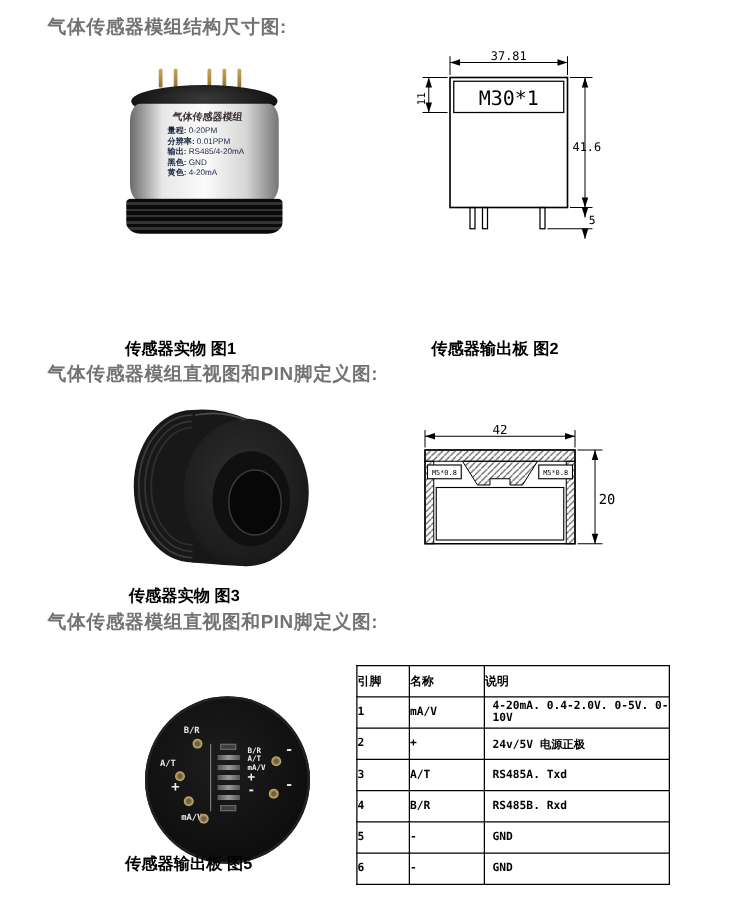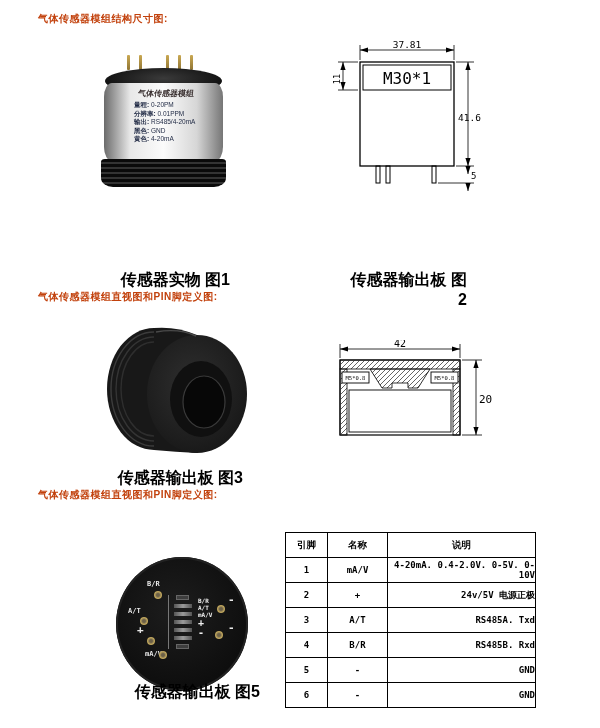--- a/index.html
+++ b/index.html
@@ -1,20 +1,20 @@
 <!DOCTYPE html>
 <html><head>
 <meta charset="utf-8">
 <style>
   * { margin:0; padding:0; box-sizing:border-box; }
   body { background:#fff; font-family:"Liberation Sans", sans-serif; }
   .page { position:relative; width:600px; height:728px; background:#fff; overflow:hidden; }
 
-  .sec-title { position:absolute; font-size:10px; font-weight:bold; color:#c2410c; letter-spacing:0.5px; }
-  .caption { position:absolute; font-size:16px; font-weight:bold; color:#000; text-align:right; }
+  .sec-title { position:absolute; font-size:15px; font-weight:bold; color:#737373; letter-spacing:0.5px; }
+  .caption { position:absolute; font-size:13px; font-weight:bold; color:#000; text-align:left; }
 
   
   .sensor-photo { position:absolute; left:100px; top:55px; width:128px; height:132px; }
   .pin { position:absolute; top:0; width:3px; height:15px;
          background:linear-gradient(180deg,#caa952,#8f7434); border-radius:1px; }
   .sensor-cap { position:absolute; left:5px; top:13px; width:117px; height:26px;
                 background:radial-gradient(ellipse at 50% 40%, #3a3a3a, #101010 75%);
                 border-radius:50%; }
   .sensor-body { position:absolute; left:4px; top:28px; width:119px; height:78px;
                  background:linear-gradient(90deg,#6b6b6b 0%,#e8e8e8 22%,#fbfbfb 50%,#d6d6d6 78%,#767676 100%);
@@ -46,27 +46,27 @@
   .conn .bar { position:absolute; left:5px; width:18px; height:4px;
                background:linear-gradient(90deg,#555,#9a9a9a,#555); }
   .conn .endcap { position:absolute; left:7px; width:13px; height:5px; background:#3e3e3e; border:1px solid #666; }
   .center-col { position:absolute; left:82px; top:40px; color:#efefef; font-size:6px; font-weight:bold;
                 font-family:"DejaVu Sans Mono", monospace; line-height:7px; text-align:left; }
   .center-col div { margin:0; }
 
   
   .pin-table { position:absolute; left:285px; top:532px; border-collapse:collapse;
                font-family:"DejaVu Sans Mono", monospace; }
-  .pin-table th, .pin-table td { border:1.5px solid #000; text-align:center; font-size:9px; }
+  .pin-table th, .pin-table td { border:1.5px solid #000; text-align:left; font-size:9px; }
   .pin-table th { height:25px; font-weight:bold; font-size:9.5px; }
   .pin-table td { height:25px; }
   .pin-table .c0 { width:42px; }
   .pin-table .c1 { width:60px; }
   .pin-table .c2 { width:148px; }
-  .pin-table td.desc { text-align:right; padding-left:6px; font-weight:bold; }
+  .pin-table td.desc { text-align:left; padding-left:6px; font-weight:bold; }
   .pin-table td { font-weight:bold; }
 </style>
 </head>
 <body>
 
 <div class="page">
 
   <div class="sec-title" style="left:38px; top:12px;">气体传感器模组结构尺寸图:</div>
   <div class="sec-title" style="left:38px; top:290px;">气体传感器模组直视图和PIN脚定义图:</div>
   <div class="sec-title" style="left:38px; top:488px;">气体传感器模组直视图和PIN脚定义图:</div>
@@ -180,21 +180,21 @@
       <rect x="101" y="32" width="27" height="11" fill="#fff" stroke="#000" stroke-width="0.9"></rect>
       <text x="114.5" y="40" font-size="5.5" text-anchor="middle">M5*0.8</text>
 
       <line x1="132" y1="20" x2="152" y2="20" stroke="#000" stroke-width="0.8"></line>
       <line x1="132" y1="95" x2="152" y2="95" stroke="#000" stroke-width="0.8"></line>
       <line x1="146" y1="20" x2="146" y2="95" stroke="#000" stroke-width="0.8" marker-start="url(#arr)" marker-end="url(#arr)"></line>
       <text x="149" y="63" font-size="11" text-anchor="start">20</text>
     </svg>
   </div>
 
-  <div class="caption" style="left:103px; top:468px; width:140px;">传感器输出板 图3</div>
+  <div class="caption" style="left:103px; top:468px; width:140px;">传感器实物 图3</div>
 
   <div class="pcb">
     <div class="silk" style="left:31px; top:23px;">B/R</div>
     <div class="silk" style="left:12px; top:50px;">A/T</div>
     <div class="silk" style="left:21px; top:66px; font-size:11px;">+</div>
     <div class="silk" style="left:29px; top:93px;">mA/V</div>
     <div class="silk" style="left:112px; top:36px; font-size:11px;">-</div>
     <div class="silk" style="left:112px; top:64px; font-size:11px;">-</div>
 
     <div class="pad" style="left:38px; top:34px;"></div>

